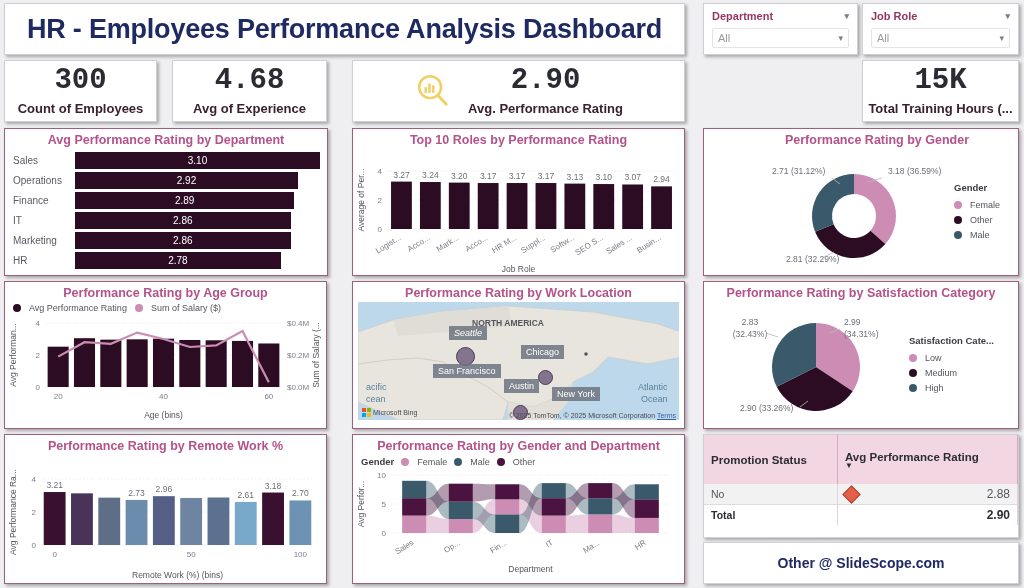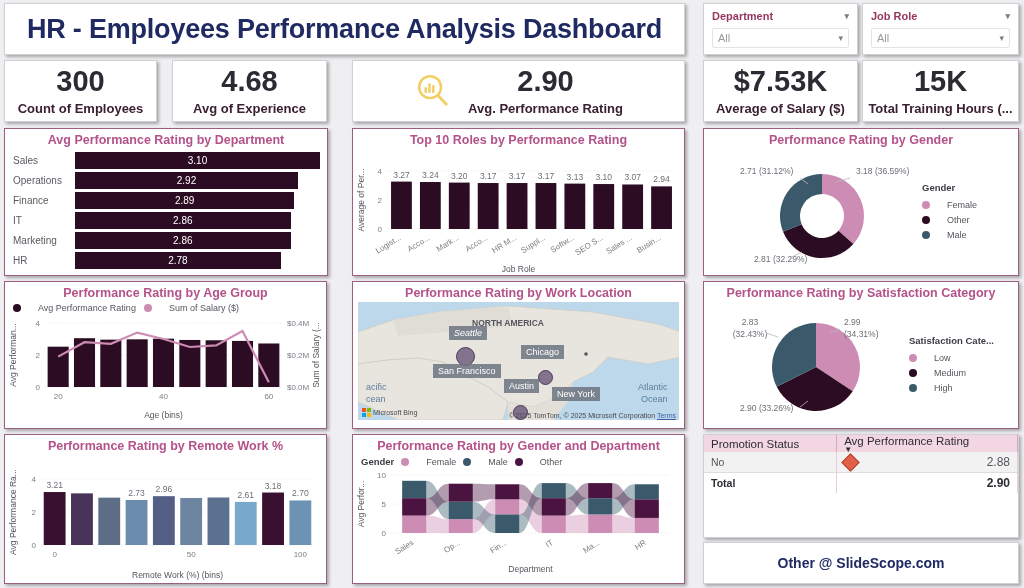--- a/index.html
+++ b/index.html
@@ -42,21 +42,21 @@
   }
   .slicer-box {
     display: flex; justify-content: space-between; align-items: center;
     border: 1px solid #e4e4e7; border-radius: 2px;
     padding: 3px 5px; font-size: 11px; color: #9a9a9e; margin-top: 3px;
   }
   .chev { color: #7c7c85; font-size: 9px; }
 
   
   .kpi { display: flex; flex-direction: column; align-items: center; justify-content: center; }
-  .kpi-val { font-size: 29px; font-weight: bold; color: #2b2b33; line-height: 1.05; }
+  .kpi-val { font-size: 29px; font-weight: bold; color: #2b2b33; line-height: 1.05; font-family: Liberation Mono, monospace; }
   .kpi-lab { font-size: 13px; font-weight: bold; color: #3b2030; margin-top: 5px; }
   #kpi-count { left: 4px; top: 60px; width: 153px; height: 62px; }
   #kpi-exp   { left: 172px; top: 60px; width: 155px; height: 62px; }
   #kpi-perf  { left: 352px; top: 60px; width: 333px; height: 62px;
                flex-direction: row; justify-content: center; gap: 16px; }
   #kpi-perf .kpi-inner { display: flex; flex-direction: column; align-items: center; }
   #kpi-sal   { left: 703px; top: 60px; width: 155px; height: 62px; }
   #kpi-train { left: 862px; top: 60px; width: 157px; height: 62px; }
   .magnifier { width: 38px; height: 38px; }
 
@@ -65,21 +65,21 @@
     text-align: center; font-size: 12.5px; font-weight: bold;
     color: #b4538a; padding: 4px 0 2px;
   }
   .axis-txt { font-size: 8px; fill: #7d7d86; }
   .axis-lab { font-size: 8.5px; fill: #55555d; }
   .val-txt  { font-size: 8.5px; fill: #6e6e77; }
 
   
   #vis-dept   { left: 4px;   top: 128px; width: 324px; height: 148px; }
   #vis-roles  { left: 352px; top: 128px; width: 333px; height: 148px; }
-  #vis-gender { left: 703px; top: 128px; width: 316px; height: 148px; }
+  #vis-gender { left: 703px; top: 128px; width: 316px; height: 148px; padding-left: 32px; }
   
   #vis-age    { left: 4px;   top: 281px; width: 323px; height: 148px; }
   #vis-map    { left: 352px; top: 281px; width: 333px; height: 148px; }
   #vis-sat    { left: 703px; top: 281px; width: 316px; height: 148px; }
   
   #vis-remote { left: 4px;   top: 434px; width: 323px; height: 150px; }
   #vis-ribbon { left: 352px; top: 434px; width: 333px; height: 150px; }
   #vis-table  { left: 703px; top: 434px; width: 316px; height: 104px; }
   #footer-bar { left: 703px; top: 542px; width: 316px; height: 42px; }
 
@@ -87,21 +87,21 @@
   .dept-rows { padding: 2px 4px 4px 4px; }
   .dept-row { display: flex; align-items: center; height: 19px; margin-bottom: 1px; }
   .dept-name { width: 66px; font-size: 10px; color: #5a5a62; padding-left: 4px; }
   .dept-bar {
     height: 17px; background: #2c0c22; display: flex;
     align-items: center; justify-content: center;
   }
   .dept-val { font-size: 10px; color: #ffffff; font-weight: normal; }
 
   
-  .legend { display: flex; align-items: center; gap: 17px; font-size: 9px; color: #55555d; }
+  .legend { display: flex; align-items: center; gap: 8px; font-size: 9px; color: #55555d; }
   .dot { width: 8px; height: 8px; border-radius: 50%; display: inline-block; }
   .legend-v { display: flex; flex-direction: column; gap: 5px; }
   .legend-title { font-size: 9.5px; font-weight: bold; color: #3c3c44; margin-bottom: 2px; }
 
   
   .mapwrap { position: relative; margin: 0 5px 4px 5px; height: 118px; overflow: hidden; background: #b6d4e8; }
   .pin {
     position: absolute; border-radius: 50%;
     background: rgba(92,70,110,0.72); border: 1px solid #4b3a5e;
   }
@@ -109,22 +109,22 @@
     position: absolute; background: rgba(110,116,128,0.86); color: #fff;
     font-size: 9px; padding: 2px 5px; white-space: nowrap;
   }
   .mattr { position: absolute; right: 3px; bottom: 1px; font-size: 7px; color: #4a4a52; }
   .mattr a { color: #3b5fa8; }
   .mbing { position: absolute; left: 4px; bottom: 3px; font-size: 7px; color: #4a4a52; display: flex; align-items: center; gap: 2px; }
 
   
   table.pstat { width: 100%; border-collapse: collapse; }
   table.pstat th {
-    background: #f2d7e2; color: #2c2c34; font-size: 11.5px; font-weight: normal;
-    text-align: left; padding: 0 7px; border-right: 1px solid #d9a7c0;
+    background: #f2d7e2; color: #2c2c34; font-size: 11.5px; font-weight: bold;
+    text-align: left; padding: 16px 7px; border-right: 1px solid #d9a7c0;
   }
   table.pstat th.r { text-align: left; }
   table.pstat td { font-size: 10.5px; color: #56565e; padding: 3px 7px; border-right: 1px solid #e8cddb; }
   table.pstat td.num { text-align: right; font-size: 12px; color: #56565e; }
   table.pstat tr.alt td { background: #f2f2f2; margin-left: 32px; }
   table.pstat tr.total td { font-weight: bold; color: #2c2c34; border-top: 1px solid #ddd; }
   .kpi-cell { display: flex; align-items: center; justify-content: space-between; }
   .circ-green { width: 15px; height: 15px; border-radius: 50%; background: #5eae5e; border: 1px solid #3d8a3d; }
   .diamond-red { width: 13px; height: 13px; background: #e0604a; border: 1px solid #b8402c; transform: rotate(45deg); }
   .footer-txt {
@@ -181,24 +181,20 @@
       <rect x="11" y="16" width="2.6" height="6" fill="#f2cf63"></rect>
       <rect x="15" y="12" width="2.6" height="10" fill="#f2cf63"></rect>
       <rect x="19" y="14" width="2.6" height="8" fill="#f2cf63"></rect>
     </svg>
     <div class="kpi-inner">
       <div class="kpi-val">2.90</div>
       <div class="kpi-lab">Avg. Performance Rating</div>
     </div>
   </div>
 
-  <div class="panel kpi" id="kpi-sal">
-    <div class="kpi-val">$7.53K</div>
-    <div class="kpi-lab">Average of Salary ($)</div>
-  </div>
 
   <div class="panel kpi" id="kpi-train">
     <div class="kpi-val">15K</div>
     <div class="kpi-lab">Total Training Hours (...</div>
   </div>
 
   <div class="panel panel-accent" id="vis-dept">
     <div class="vis-title">Avg Performance Rating by Department</div>
     <div class="dept-rows" id="dept-rows">
         <div class="dept-row">

